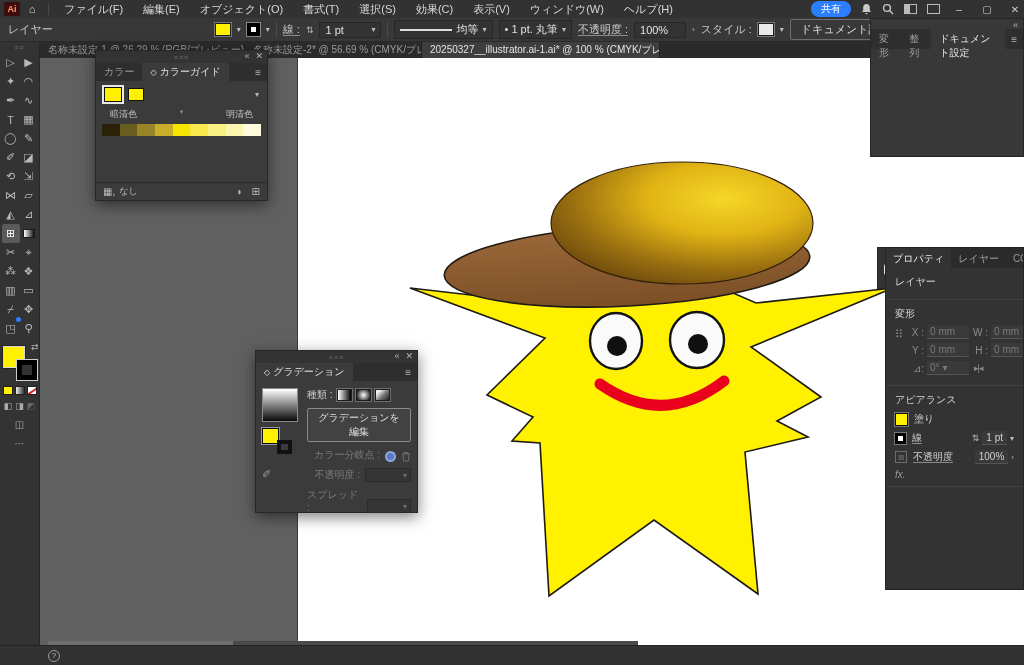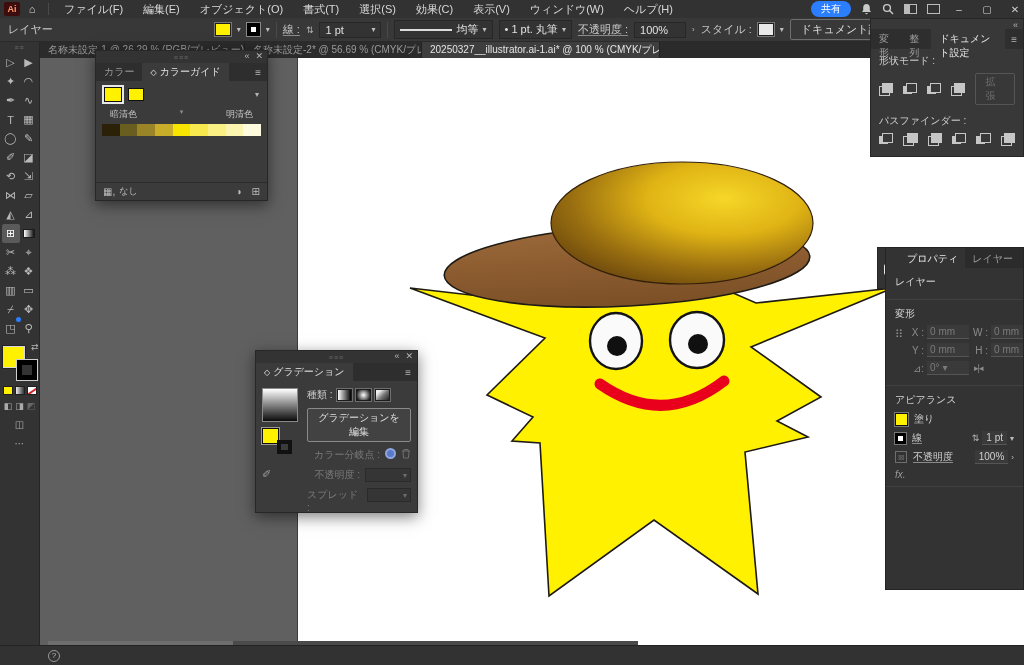--- a/index.html
+++ b/index.html
@@ -91,21 +91,21 @@
   .gp-fill { position:absolute; left:0; top:0; width:17px; height:16px; background:#fff100; border:1px solid #111; outline:1px solid #999; }
   .gp-stroke { position:absolute; right:0; bottom:0; width:15px; height:14px; border:4px solid #111; background:#3b3b3b; }
   .gp-eyedrop { color:#9a9a9a; font-size:11px; margin-top:8px; }
   .gp-right { flex:1; display:flex; flex-direction:column; gap:6px; font-size:10px; }
   .gp-type-row { display:flex; align-items:center; gap:4px; color:#cfcfcf; }
   .gt { width:15px; height:12px; border:1px solid #1d1d1d; outline:1px solid #6e6e6e; }
   .gt-linear { background:linear-gradient(90deg,#fff,#000); }
   .gt-radial { background:radial-gradient(circle at 50% 50%,#fff,#000); }
   .gt-free { background:linear-gradient(135deg,#eee 20%,#777 55%,#222); }
   .gp-editbtn { border:1px solid #8a8a8a; border-radius:2px; padding:2px 6px; text-align:center; color:#e0e0e0; font-size:10px; background:#424242; }
-  .gp-row { display:flex; align-items:flex-start; gap:5px; justify-content:flex-end; color:#7a7a7a; }
+  .gp-row { display:flex; align-items:flex-end; gap:5px; justify-content:flex-end; color:#7a7a7a; }
   .stop-dot { width:11px; height:11px; border-radius:50%; background:#5a79c8; border:2px solid #8fa6e0; }
   .gp-dis-field { width:46px; height:14px; background:#353535; border:1px solid #2a2a2a; color:#6d6d6d; display:flex; align-items:center; justify-content:flex-end; padding:0 3px; font-size:8px; }
   
   #pathfinder { left:870px; top:18px; width:154px; height:139px; background:#383838; border:1px solid #262626; z-index:45; }
   .pf-collapse { position:absolute; right:5px; top:1px; color:#b0b0b0; font-size:9px; }
   .pf-tabs { margin-top:10px; height:20px; display:flex; background:#2e2e2e; font-size:10px; }
   .pf-tab { padding:3px 8px; color:#9c9c9c; }
   .pf-tab.active { background:#383838; color:#e6e6e6; }
   .pf-body { padding:5px 8px; font-size:10px; color:#cfcfcf; }
   .pf-row { display:flex; gap:10px; margin:5px 0 9px; align-items:center; }
@@ -115,21 +115,21 @@
   .pfi.alt::before { background:#383838; border:1px solid #c6c6c6; }
   .pfi.alt::after { background:#c6c6c6; border-color:#c6c6c6; }
   .expand-btn { margin-left:auto; border:1px solid #555; border-radius:2px; color:#6f6f6f; padding:1px 10px; font-size:10px; }
   
   #commentdock { left:877px; top:247px; width:29px; height:42px; background:#333; border:1px solid #262626; z-index:44; display:flex; flex-direction:column; align-items:center; }
   #commentdock .fp-grip { padding-top:1px; }
   .bubble { width:15px; height:11px; background:#e8e8e8; border-radius:2px; margin-top:8px; position:relative; }
   .bubble::after { content:""; position:absolute; left:2px; bottom:-4px; border:4px solid transparent; border-top-color:#e8e8e8; border-left-width:2px; }
   
   #properties { left:885px; top:247px; width:139px; height:343px; background:#333333; border:1px solid #242424; z-index:46; overflow:hidden; font-size:10px; }
-  .pr-tabs { height:20px; background:#2b2b2b; display:flex; font-size:10px; white-space:nowrap;margin-left:14px; }
+  .pr-tabs { height:20px; background:#2b2b2b; display:flex; font-size:10px; white-space:nowrap; }
   .pr-tab { padding:4px 7px; color:#9c9c9c; }
   .pr-tab.active { background:#333; color:#e8e8e8; }
   .pr-section { padding:7px 9px 6px; border-bottom:1px solid #414141; color:#cfcfcf; }
   .pr-title { font-size:10px; color:#d6d6d6; margin-bottom:4px; }
   .tr-grid { display:flex; gap:5px; align-items:flex-start; }
   .refpt { color:#8f8f8f; font-size:11px; line-height:10px; padding-top:4px; }
   .tr-fields { flex:1; }
   .tr-row { display:flex; align-items:center; gap:3px; margin-bottom:4px; color:#8b8b8b; }
   .tr-lab { width:16px; text-align:right; }
   .tr-val { width:42px; height:14px; background:#3a3a3a; border-bottom:1px solid #555; color:#7a7a7a; padding:1px 3px; overflow:hidden; white-space:nowrap; flex:none; }
@@ -420,39 +420,20 @@
   </div>
 
   <div id="pathfinder" class="abs">
     <span class="pf-collapse">«</span>
     <div class="pf-tabs">
       <span class="pf-tab">変形</span>
       <span class="pf-tab">整列</span>
       <span class="pf-tab active">ドキュメント設定</span>
       <span class="fp-menu">≡</span>
     </div>
-    <div class="pf-body">
-      <div>形状モード :</div>
-      <div class="pf-row">
-        <span class="pfi alt"></span>
-        <span class="pfi"></span>
-        <span class="pfi"></span>
-        <span class="pfi alt"></span>
-        <span class="expand-btn">拡張</span>
-      </div>
-      <div>パスファインダー :</div>
-      <div class="pf-row">
-        <span class="pfi"></span>
-        <span class="pfi alt"></span>
-        <span class="pfi alt"></span>
-        <span class="pfi"></span>
-        <span class="pfi"></span>
-        <span class="pfi alt"></span>
-      </div>
-    </div>
   </div>
 
   <div id="commentdock" class="abs">
     <span class="fp-grip">≡</span>
     <span class="bubble"></span>
   </div>
 
   <div id="properties" class="abs">
     <div class="pr-tabs">
       <span class="pr-tab active">プロパティ</span>

